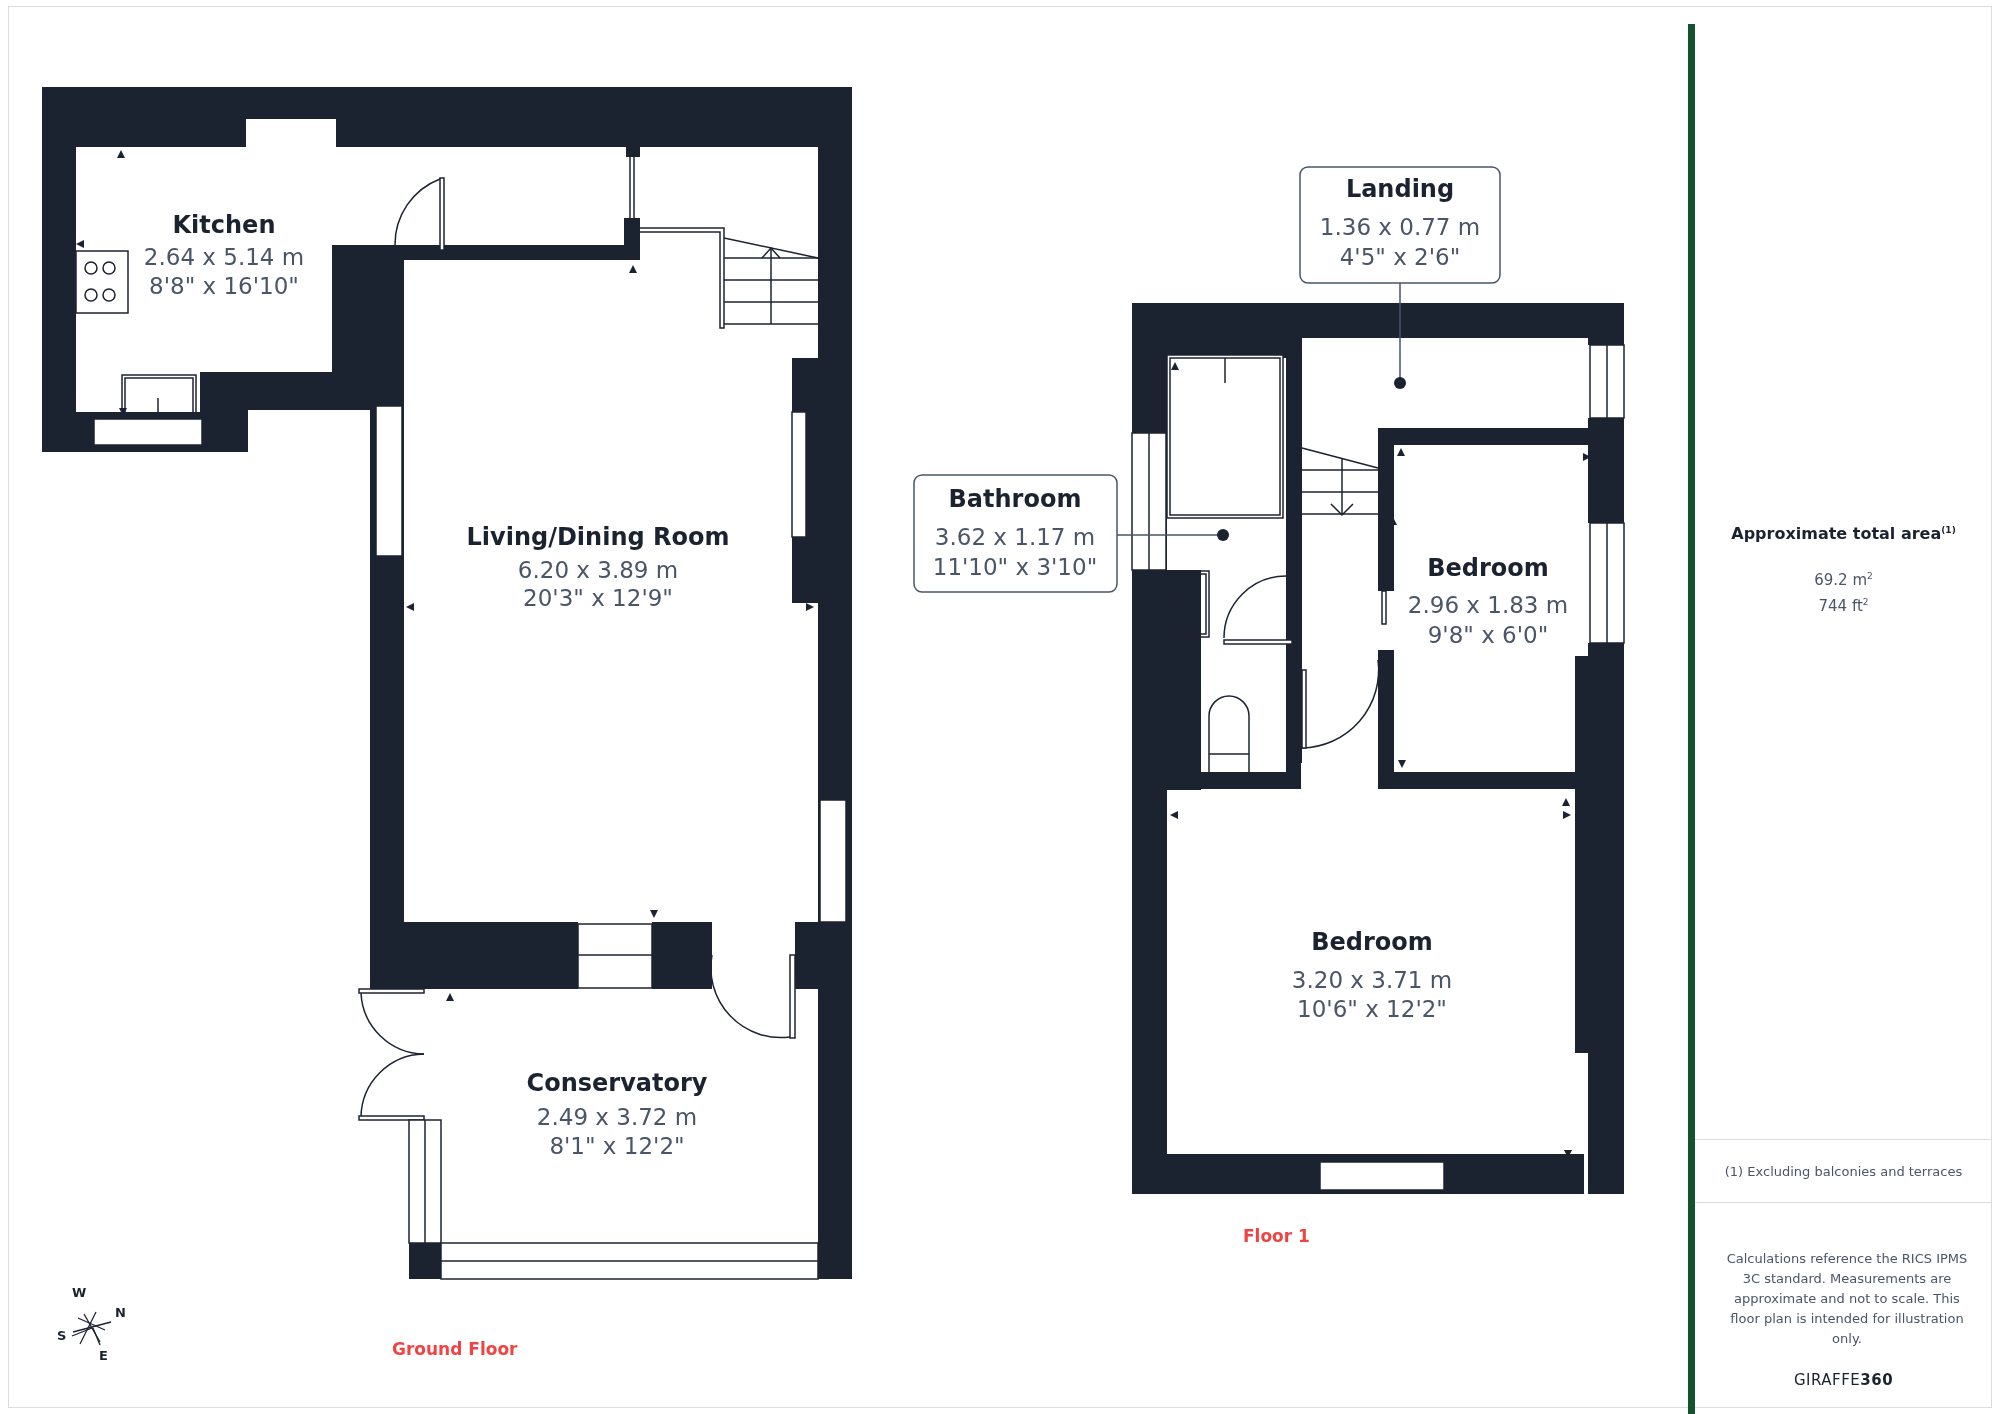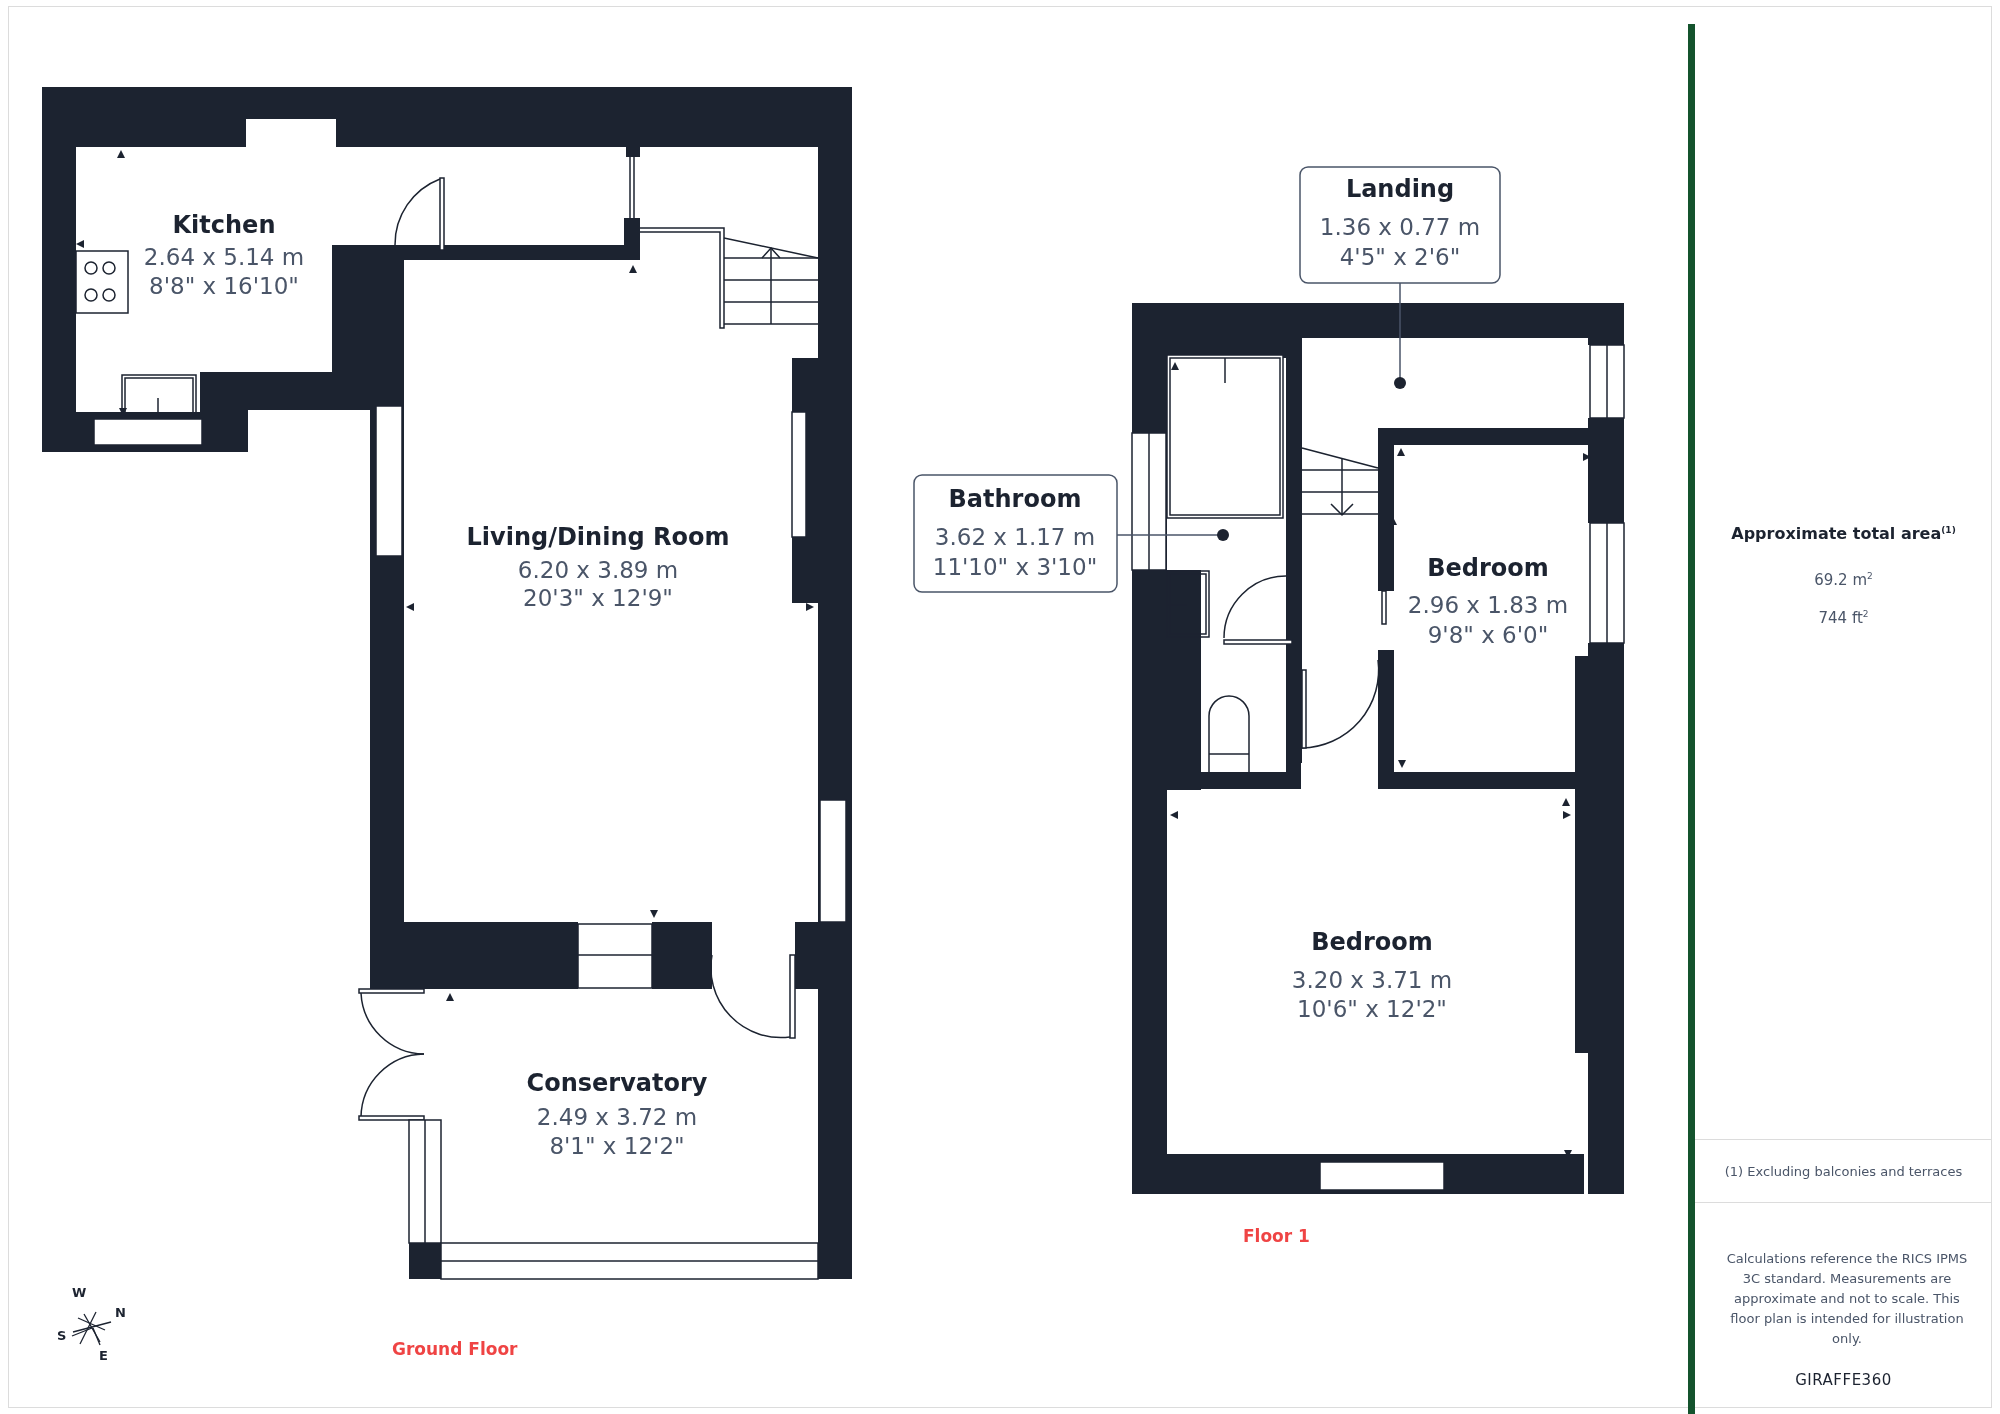--- a/index.html
+++ b/index.html
@@ -19,21 +19,21 @@
   .area-val { font-size: 15px; color: #4a5568; margin-top: 28px; }
   .area-val sup { font-size: 9px; }
   .footnote { position: absolute; left: 0; top: 1115px; width: 100%; height: 64px;
               border-top: 1px solid #dcdcdc; border-bottom: 1px solid #dcdcdc;
               box-sizing: border-box; display: flex; align-items: center; justify-content: center;
               font-size: 13px; color: #4a5568; }
   .disclaimer { position: absolute; left: 30px; top: 1225px; width: 244px; text-align: center;
                 font-size: 13px; line-height: 20px; color: #4a5568; }
   .brand { position: absolute; left: 0; top: 1347px; width: 100%; text-align: center;
            font-size: 15px; color: #1c2330; letter-spacing: 0.5px; }
-  .brand b { font-weight: normal; text-align: right; }
+  .brand b { font-weight: bold; text-align: right; }
   .compass-label { position: absolute; font-size: 13px; font-weight: bold; color: #1c2330; }
 </style>
 </head>
 <body>
 
 <div class="frame"></div>
 
 <svg class="plan-svg" width="2000" height="1414" viewBox="0 0 2000 1414">
 
   <g fill="#1c2330">
@@ -252,18 +252,18 @@
 <span class="compass-label" style="left:57px;top:1328px;">S</span>
 <span class="compass-label" style="left:99px;top:1348px;">E</span>
 
 <div class="floor-label" style="left:392px;top:1307px;margin-top:32px;">Ground Floor</div>
 <div class="floor-label" style="left:1243px;top:1226px;">Floor 1</div>
 
 <div class="side-panel">
   <div class="area-block">
     <div class="area-title"><span>Approximate total area</span><sup>(1)</sup></div>
     <div class="area-val"><span>69.2 m</span><sup>2</sup></div>
-    <div class="area-val" style="margin-top:20px;"><span>744 ft</span><sup>2</sup></div>
+    <div class="area-val" style="margin-top:8px;"><span>744 ft</span><sup>2</sup></div>
   </div>
   <div class="footnote">(1) Excluding balconies and terraces</div>
   <div class="disclaimer">Calculations reference the RICS IPMS 3C standard. Measurements are approximate and not to scale. This floor plan is intended for illustration only.</div>
   <div class="brand"><span>GIRAFFE</span><b>360</b></div>
 </div>
 
 </body></html>

